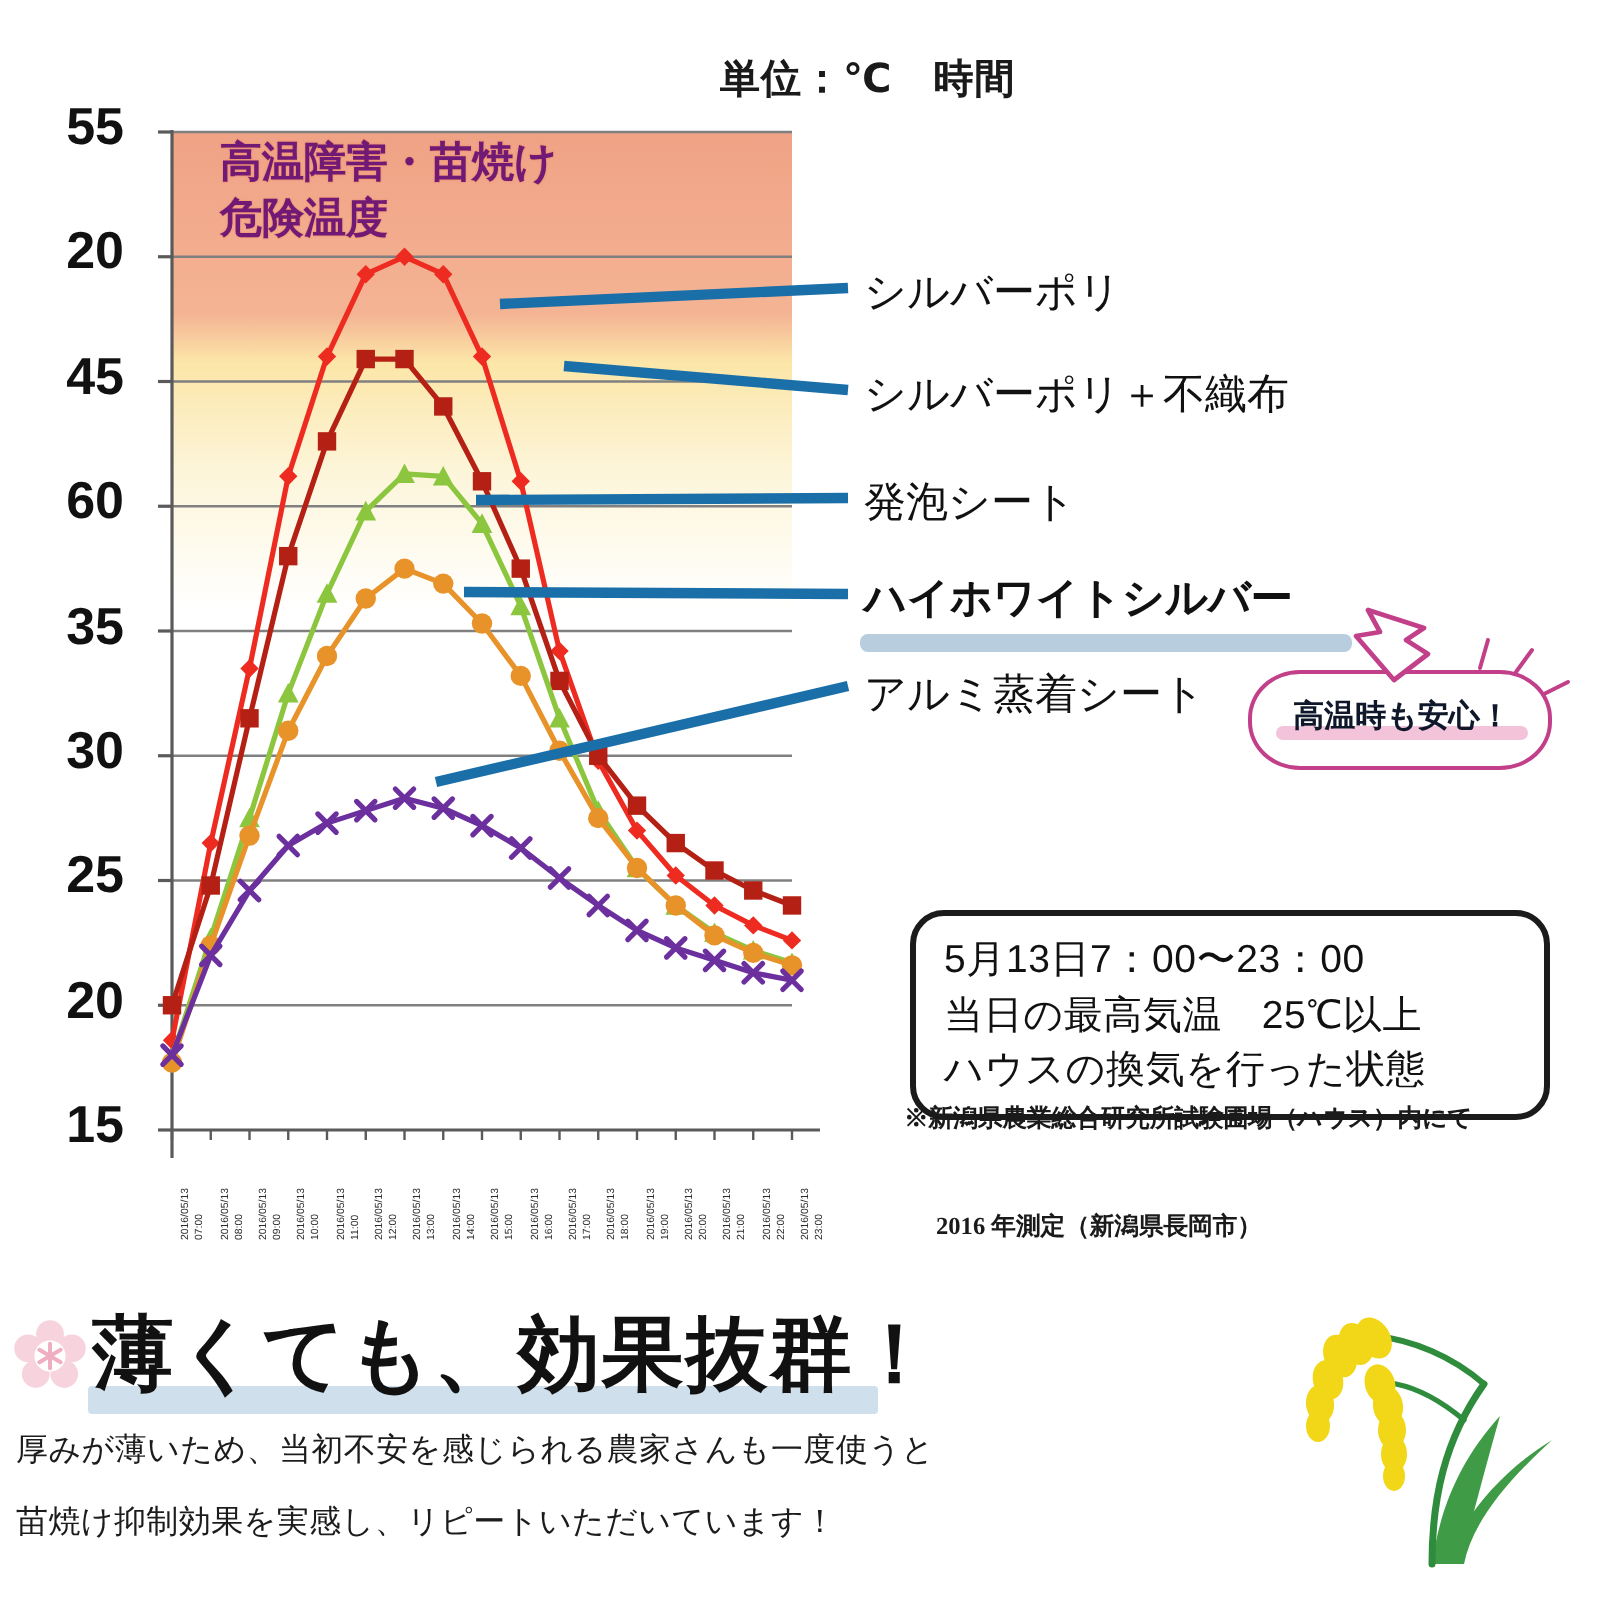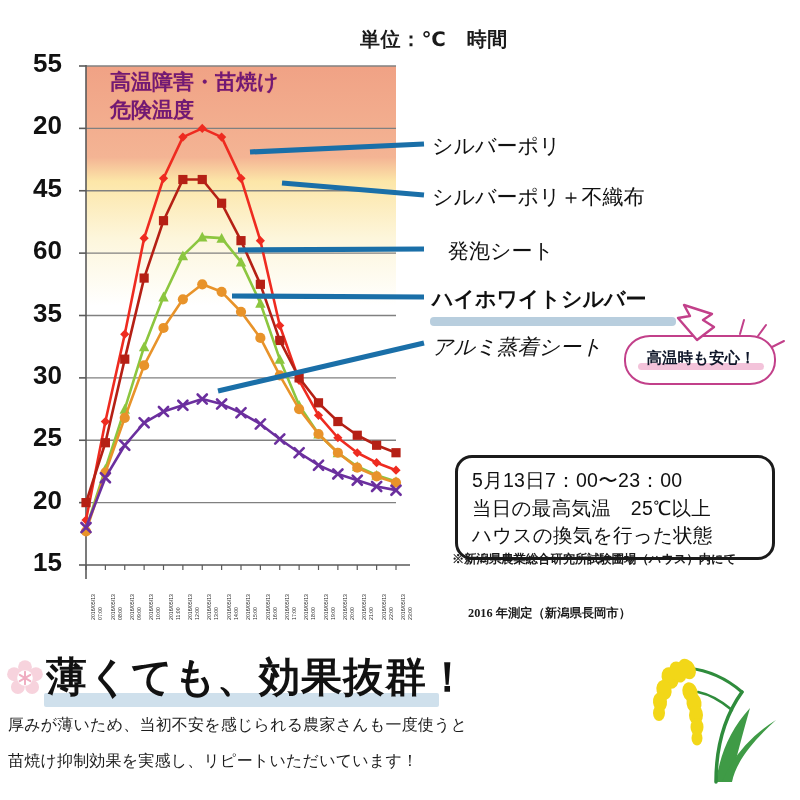--- a/index.html
+++ b/index.html
@@ -353,24 +353,24 @@
     </div>
 
   <div id="danger-caption">
     <div>高温障害・苗焼け</div>
     <div>危険温度</div>
   </div>
 
   <div id="legend-group">
       <div class="legend-label" style="left: 432px; top: 132px;">シルバーポリ</div>
       <div class="legend-label" style="left: 432px; top: 183px;">シルバーポリ＋不織布</div>
-      <div class="legend-label" style="left: 448px; top: 237px;">発泡シート</div>
+      <div class="legend-label" style="left: 432px; top: 237px;">発泡シート</div>
       <div class="legend-underline" style="left: 430px; top: 317px; width: 246px;"></div>
       <div class="legend-label bold" style="left: 432px; top: 285px;">ハイホワイトシルバー</div>
-      <div class="legend-label" style="left: 432px; top: 333px; font-style: italic;">アルミ蒸着シート</div>
+      <div class="legend-label" style="left: 432px; top: 333px;">アルミ蒸着シート</div>
     </div>
 
   <div id="bubble"></div>
   <div id="bubble-hl"></div>
   <div id="bubble-text">高温時も安心！</div>
   <svg style="position:absolute;left:600px;top:300px;z-index:5;" width="200" height="70">
     <path d="M 97 40 L 78 18 L 90 16 L 84 5 L 112 14 L 103 20 L 114 27 Z" fill="#ffffff" stroke="#c2408a" stroke-width="2.4" stroke-linejoin="round"></path>
     <g stroke="#c2408a" stroke-width="2" stroke-linecap="round">
       <line x1="140" y1="34" x2="144" y2="20"></line>
       <line x1="158" y1="36" x2="166" y2="25"></line>

